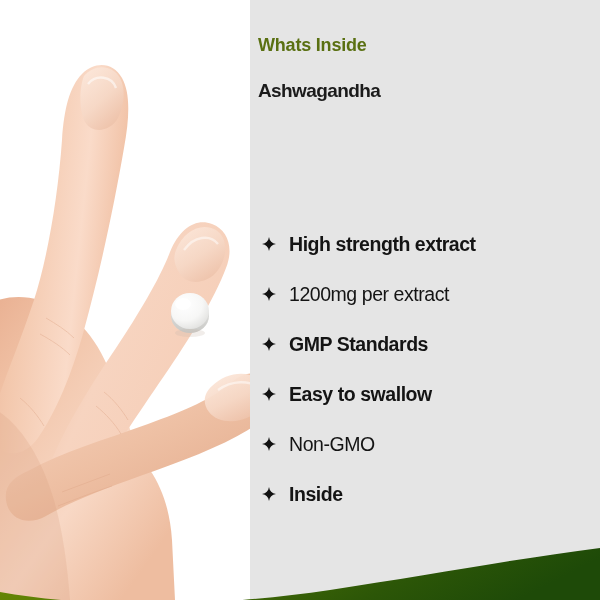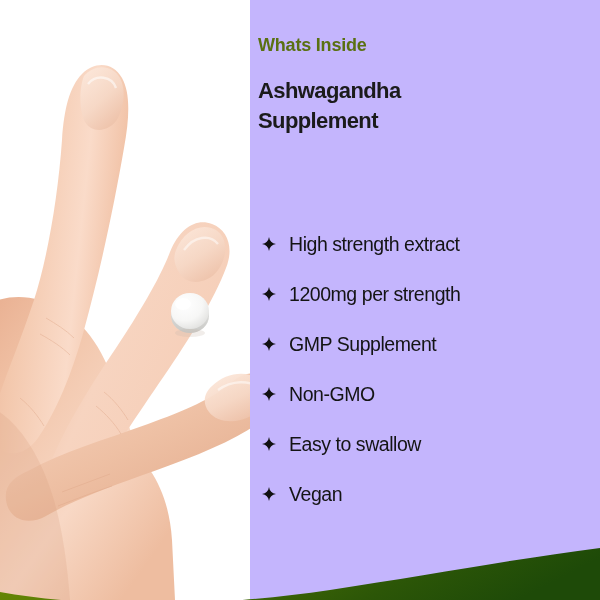--- a/index.html
+++ b/index.html
@@ -42,21 +42,21 @@
     font-size:18px;
     font-weight:bold;
     letter-spacing:-0.2px;
     line-height:1.1;
   }
 
   .headline {
     position:absolute;
     left:0; top:76px;
     width:320px;
-    font-size:22px;
+    font-size:19px;
     font-weight:bold;
     line-height:29.5px;
     letter-spacing:-0.6px;
     color:#1b1b1b;
   }
   .headline .hl-line { display:block; white-space:nowrap; }
 
   
   #features {
     position:absolute;
@@ -78,36 +78,36 @@
     display:block;
   }
   .bullet svg { display:block; width:14px; height:14px; }
   .feat-text {
     font-size:19.5px;
     line-height:22px;
     color:#141414;
     letter-spacing:-0.45px;
     white-space:nowrap;
   }
-  .feature.is-bold .feat-text { font-weight:normal; }
+  .feature.is-bold .feat-text { font-weight:bold; }
   .feature.is-regular .feat-text { font-weight:normal; }
 
   
   #wave {
     position:absolute;
     left:0; bottom:0;
     width:600px; height:90px;
     pointer-events:none;
   }
   #wave svg { display:block; width:600px; height:90px; }
 </style>
 </head>
 <body>
 
-<div id="canvas" style="background: #c4b5fd;">
+<div id="canvas" style="background: #e5e5e5;">
 
   <div id="photo">
     <svg viewBox="0 0 250 600" xmlns="http://www.w3.org/2000/svg" aria-hidden="true">
       <defs>
         <linearGradient id="skinA" x1="0" y1="0" x2="1" y2="0.3">
           <stop offset="0%" stop-color="#e9b093"></stop>
           <stop offset="35%" stop-color="#f3c8ad"></stop>
           <stop offset="72%" stop-color="#fadbc9"></stop>
           <stop offset="100%" stop-color="#f0bfa2"></stop>
         </linearGradient>
@@ -224,78 +224,77 @@
       <ellipse cx="190" cy="333" rx="15" ry="4" fill="#c8b6ac" opacity="0.25"></ellipse>
     </svg>
   </div>
 
   <div id="content">
 
     <div class="eyebrow" style="color: rgb(90, 112, 18);">Whats Inside</div>
 
     <h1 class="headline" style="color: rgb(27, 27, 27);">
       <span class="hl-line">Ashwagandha</span>
-      <span class="hl-line">Supplement</span>
     </h1>
 
     <ul id="features">
 
       <li class="feature is-bold">
         <span class="bullet">
           <svg viewBox="0 0 14 14" xmlns="http://www.w3.org/2000/svg">
             <path d="M7 0 C7.6 4.1 9.9 6.4 14 7 C9.9 7.6 7.6 9.9 7 14 C6.4 9.9 4.1 7.6 0 7 C4.1 6.4 6.4 4.1 7 0 Z" fill="#111111"></path>
           </svg>
         </span>
         <span class="feat-text" style="color: rgb(20, 20, 20);">High strength extract</span>
       </li>
 
       <li class="feature is-regular">
         <span class="bullet">
           <svg viewBox="0 0 14 14" xmlns="http://www.w3.org/2000/svg">
             <path d="M7 0 C7.6 4.1 9.9 6.4 14 7 C9.9 7.6 7.6 9.9 7 14 C6.4 9.9 4.1 7.6 0 7 C4.1 6.4 6.4 4.1 7 0 Z" fill="#111111"></path>
           </svg>
         </span>
-        <span class="feat-text" style="color: rgb(20, 20, 20);">1200mg per strength</span>
+        <span class="feat-text" style="color: rgb(20, 20, 20);">1200mg per extract</span>
       </li>
 
       <li class="feature is-bold">
         <span class="bullet">
           <svg viewBox="0 0 14 14" xmlns="http://www.w3.org/2000/svg">
             <path d="M7 0 C7.6 4.1 9.9 6.4 14 7 C9.9 7.6 7.6 9.9 7 14 C6.4 9.9 4.1 7.6 0 7 C4.1 6.4 6.4 4.1 7 0 Z" fill="#111111"></path>
           </svg>
         </span>
-        <span class="feat-text" style="color: rgb(20, 20, 20);">GMP Supplement</span>
+        <span class="feat-text" style="color: rgb(20, 20, 20);">GMP Standards</span>
+      </li>
+
+      <li class="feature is-bold">
+        <span class="bullet">
+          <svg viewBox="0 0 14 14" xmlns="http://www.w3.org/2000/svg">
+            <path d="M7 0 C7.6 4.1 9.9 6.4 14 7 C9.9 7.6 7.6 9.9 7 14 C6.4 9.9 4.1 7.6 0 7 C4.1 6.4 6.4 4.1 7 0 Z" fill="#111111"></path>
+          </svg>
+        </span>
+        <span class="feat-text" style="color: rgb(20, 20, 20);">Easy to swallow</span>
       </li>
 
       <li class="feature is-regular">
         <span class="bullet">
           <svg viewBox="0 0 14 14" xmlns="http://www.w3.org/2000/svg">
             <path d="M7 0 C7.6 4.1 9.9 6.4 14 7 C9.9 7.6 7.6 9.9 7 14 C6.4 9.9 4.1 7.6 0 7 C4.1 6.4 6.4 4.1 7 0 Z" fill="#111111"></path>
           </svg>
         </span>
         <span class="feat-text" style="color: rgb(20, 20, 20);">Non-GMO</span>
       </li>
 
+
       <li class="feature is-bold">
         <span class="bullet">
           <svg viewBox="0 0 14 14" xmlns="http://www.w3.org/2000/svg">
             <path d="M7 0 C7.6 4.1 9.9 6.4 14 7 C9.9 7.6 7.6 9.9 7 14 C6.4 9.9 4.1 7.6 0 7 C4.1 6.4 6.4 4.1 7 0 Z" fill="#111111"></path>
           </svg>
         </span>
-        <span class="feat-text" style="color: rgb(20, 20, 20);">Easy to swallow</span>
-      </li>
-
-
-      <li class="feature is-bold">
-        <span class="bullet">
-          <svg viewBox="0 0 14 14" xmlns="http://www.w3.org/2000/svg">
-            <path d="M7 0 C7.6 4.1 9.9 6.4 14 7 C9.9 7.6 7.6 9.9 7 14 C6.4 9.9 4.1 7.6 0 7 C4.1 6.4 6.4 4.1 7 0 Z" fill="#111111"></path>
-          </svg>
-        </span>
-        <span class="feat-text" style="color: rgb(20, 20, 20);">Vegan</span>
+        <span class="feat-text" style="color: rgb(20, 20, 20);">Inside</span>
       </li>
 
     </ul>
   </div>
 
   <div id="wave">
     <svg viewBox="0 0 600 90" preserveAspectRatio="none" xmlns="http://www.w3.org/2000/svg" aria-hidden="true">
       <defs>
         <linearGradient id="waveG" x1="0" y1="0" x2="1" y2="0.18">
           <stop offset="0%" stop-color="#6d8c04"></stop>

